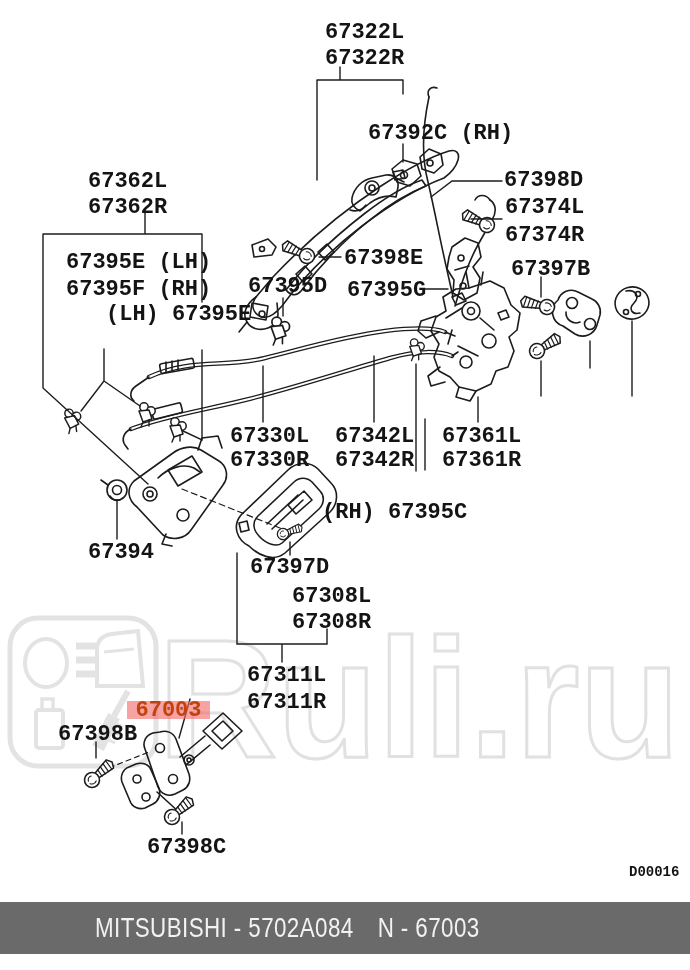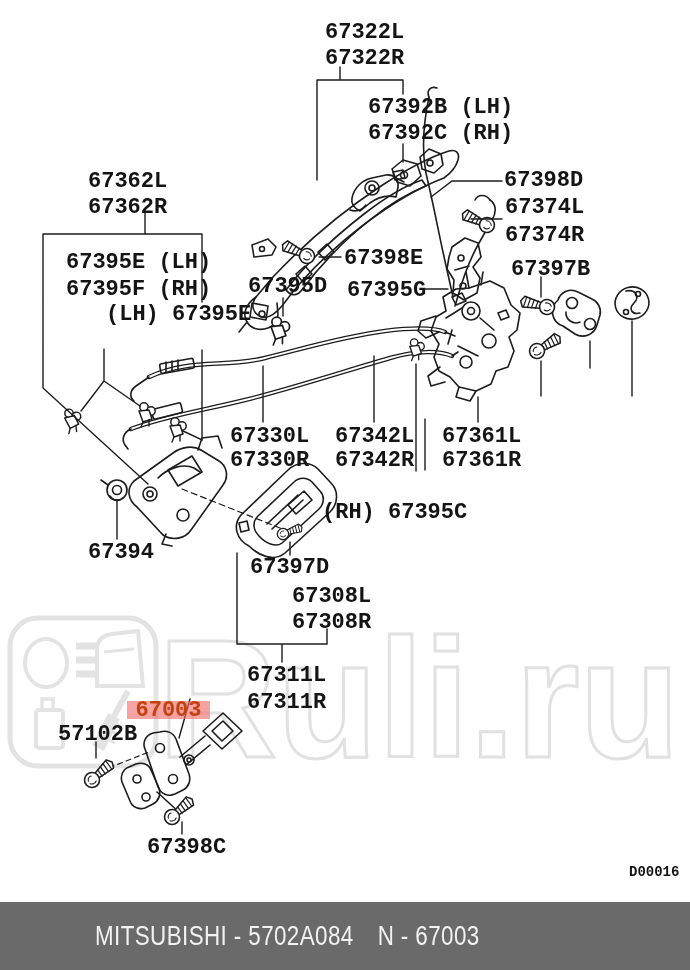--- a/index.html
+++ b/index.html
@@ -6,21 +6,21 @@
   .page{position:relative;width:690px;height:970px;background:#fff;overflow:hidden;
         font-family:"Liberation Sans",sans-serif;}
   svg{position:absolute;left:0;top:0;}
   .lbl{position:absolute;font:700 22px "Liberation Mono","DejaVu Sans Mono",monospace;
        color:#141414;line-height:24px;white-space:pre;letter-spacing:0;text-align:center;}
   .lbl-sm{position:absolute;font:700 14px "Liberation Mono","DejaVu Sans Mono",monospace;
        color:#141414;margin-left:25px;}
   .hl{position:absolute;left:127px;top:701px;width:83px;height:18px;
       background:rgba(242,106,106,0.62);display:flex;align-items:center;justify-content:center;
       font:700 22px "Liberation Mono","DejaVu Sans Mono",monospace;color:#c2410c;}
-  .footer{position:absolute;left:0;top:902px;width:690px;height:68px;background:#6a6a6a;
+  .footer{position:absolute;left:0;top:902px;width:690px;height:52px;background:#6a6a6a;
       display:flex;align-items:center;}
   .ft{margin-left:95px;display:flex;gap:30px;transform:scaleX(0.8);transform-origin:0 50%;
       font:400 28px "Liberation Sans",sans-serif;color:#f2f2f2;letter-spacing:.5px;white-space:pre;}
 </style>
 </head>
 <body>
 
 <div class="page">
 
 <svg width="690" height="902" viewBox="0 0 690 902">
@@ -201,21 +201,20 @@
     <path d="M290,542 V555"></path>
     <path d="M237,553 V644 H327 V629 M282,645 V662"></path>
     <path d="M190,699 L179,738"></path>
     <path d="M96,742 V758"></path>
     <path d="M182,822 V834"></path>
   </g>
 </svg>
 
 <div class="lbl" style="left:325px;top:21px">67322L</div>
 <div class="lbl" style="left:325px;top:47px">67322R</div>
-<div class="lbl" style="left:368px;top:96px">67392B (LH)</div>
 <div class="lbl" style="left:368px;top:122px">67392C (RH)</div>
 <div class="lbl" style="left:88px;top:170px">67362L</div>
 <div class="lbl" style="left:88px;top:196px">67362R</div>
 <div class="lbl" style="left:66px;top:251px">67395E (LH)</div>
 <div class="lbl" style="left:66px;top:278px">67395F (RH)</div>
 <div class="lbl" style="left:106px;top:303px">(LH) 67395E</div>
 <div class="lbl" style="left:504px;top:169px">67398D</div>
 <div class="lbl" style="left:505px;top:196px">67374L</div>
 <div class="lbl" style="left:505px;top:224px">67374R</div>
 <div class="lbl" style="left:511px;top:258px">67397B</div>
@@ -228,21 +227,21 @@
 <div class="lbl" style="left:335px;top:449px">67342R</div>
 <div class="lbl" style="left:442px;top:425px">67361L</div>
 <div class="lbl" style="left:442px;top:449px">67361R</div>
 <div class="lbl" style="left:322px;top:501px">(RH) 67395C</div>
 <div class="lbl" style="left:88px;top:541px">67394</div>
 <div class="lbl" style="left:250px;top:556px">67397D</div>
 <div class="lbl" style="left:292px;top:585px">67308L</div>
 <div class="lbl" style="left:292px;top:611px">67308R</div>
 <div class="lbl" style="left:247px;top:664px">67311L</div>
 <div class="lbl" style="left:247px;top:691px">67311R</div>
-<div class="lbl" style="left:58px;top:723px">57102B</div>
+<div class="lbl" style="left:58px;top:723px">67398B</div>
 <div class="lbl" style="left:147px;top:836px">67398C</div>
 
 <div class="hl">67003</div>
 
 <div class="lbl-sm" style="left:604px;top:864px">D00016</div>
 
 <div class="footer">
   <div class="ft">
     <span>MITSUBISHI - 5702A084</span>
     <span>N - 67003</span>

